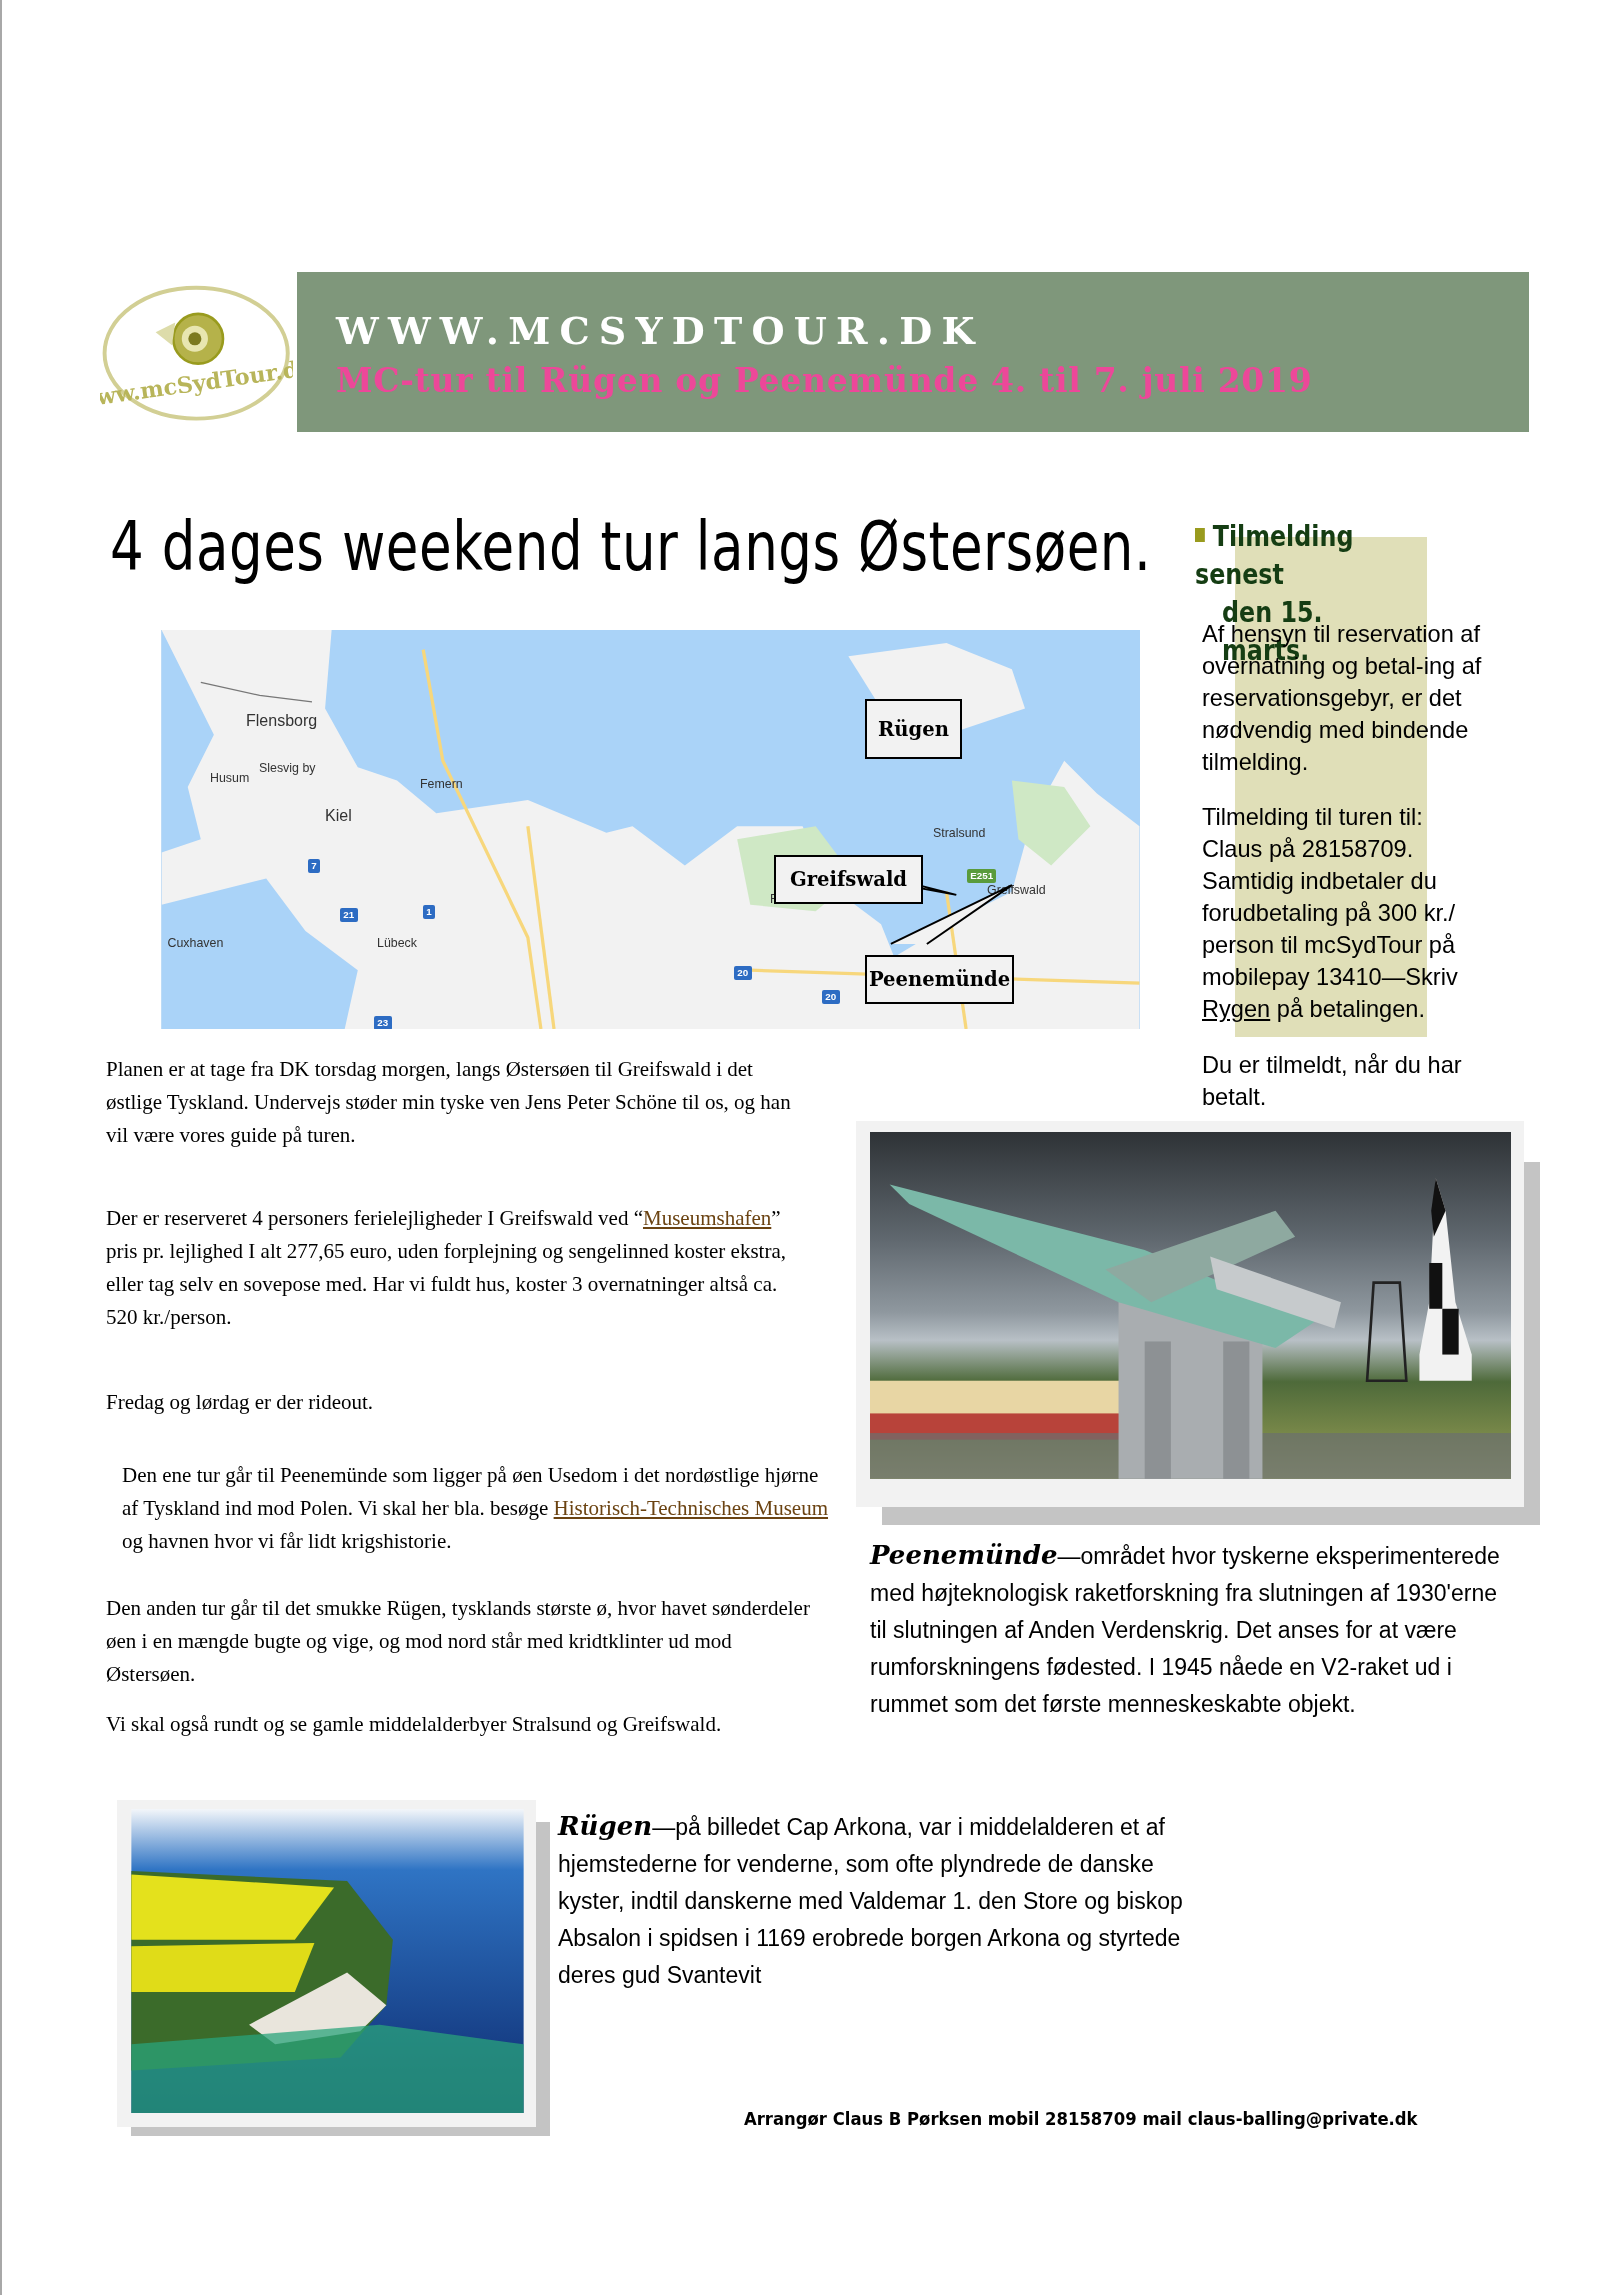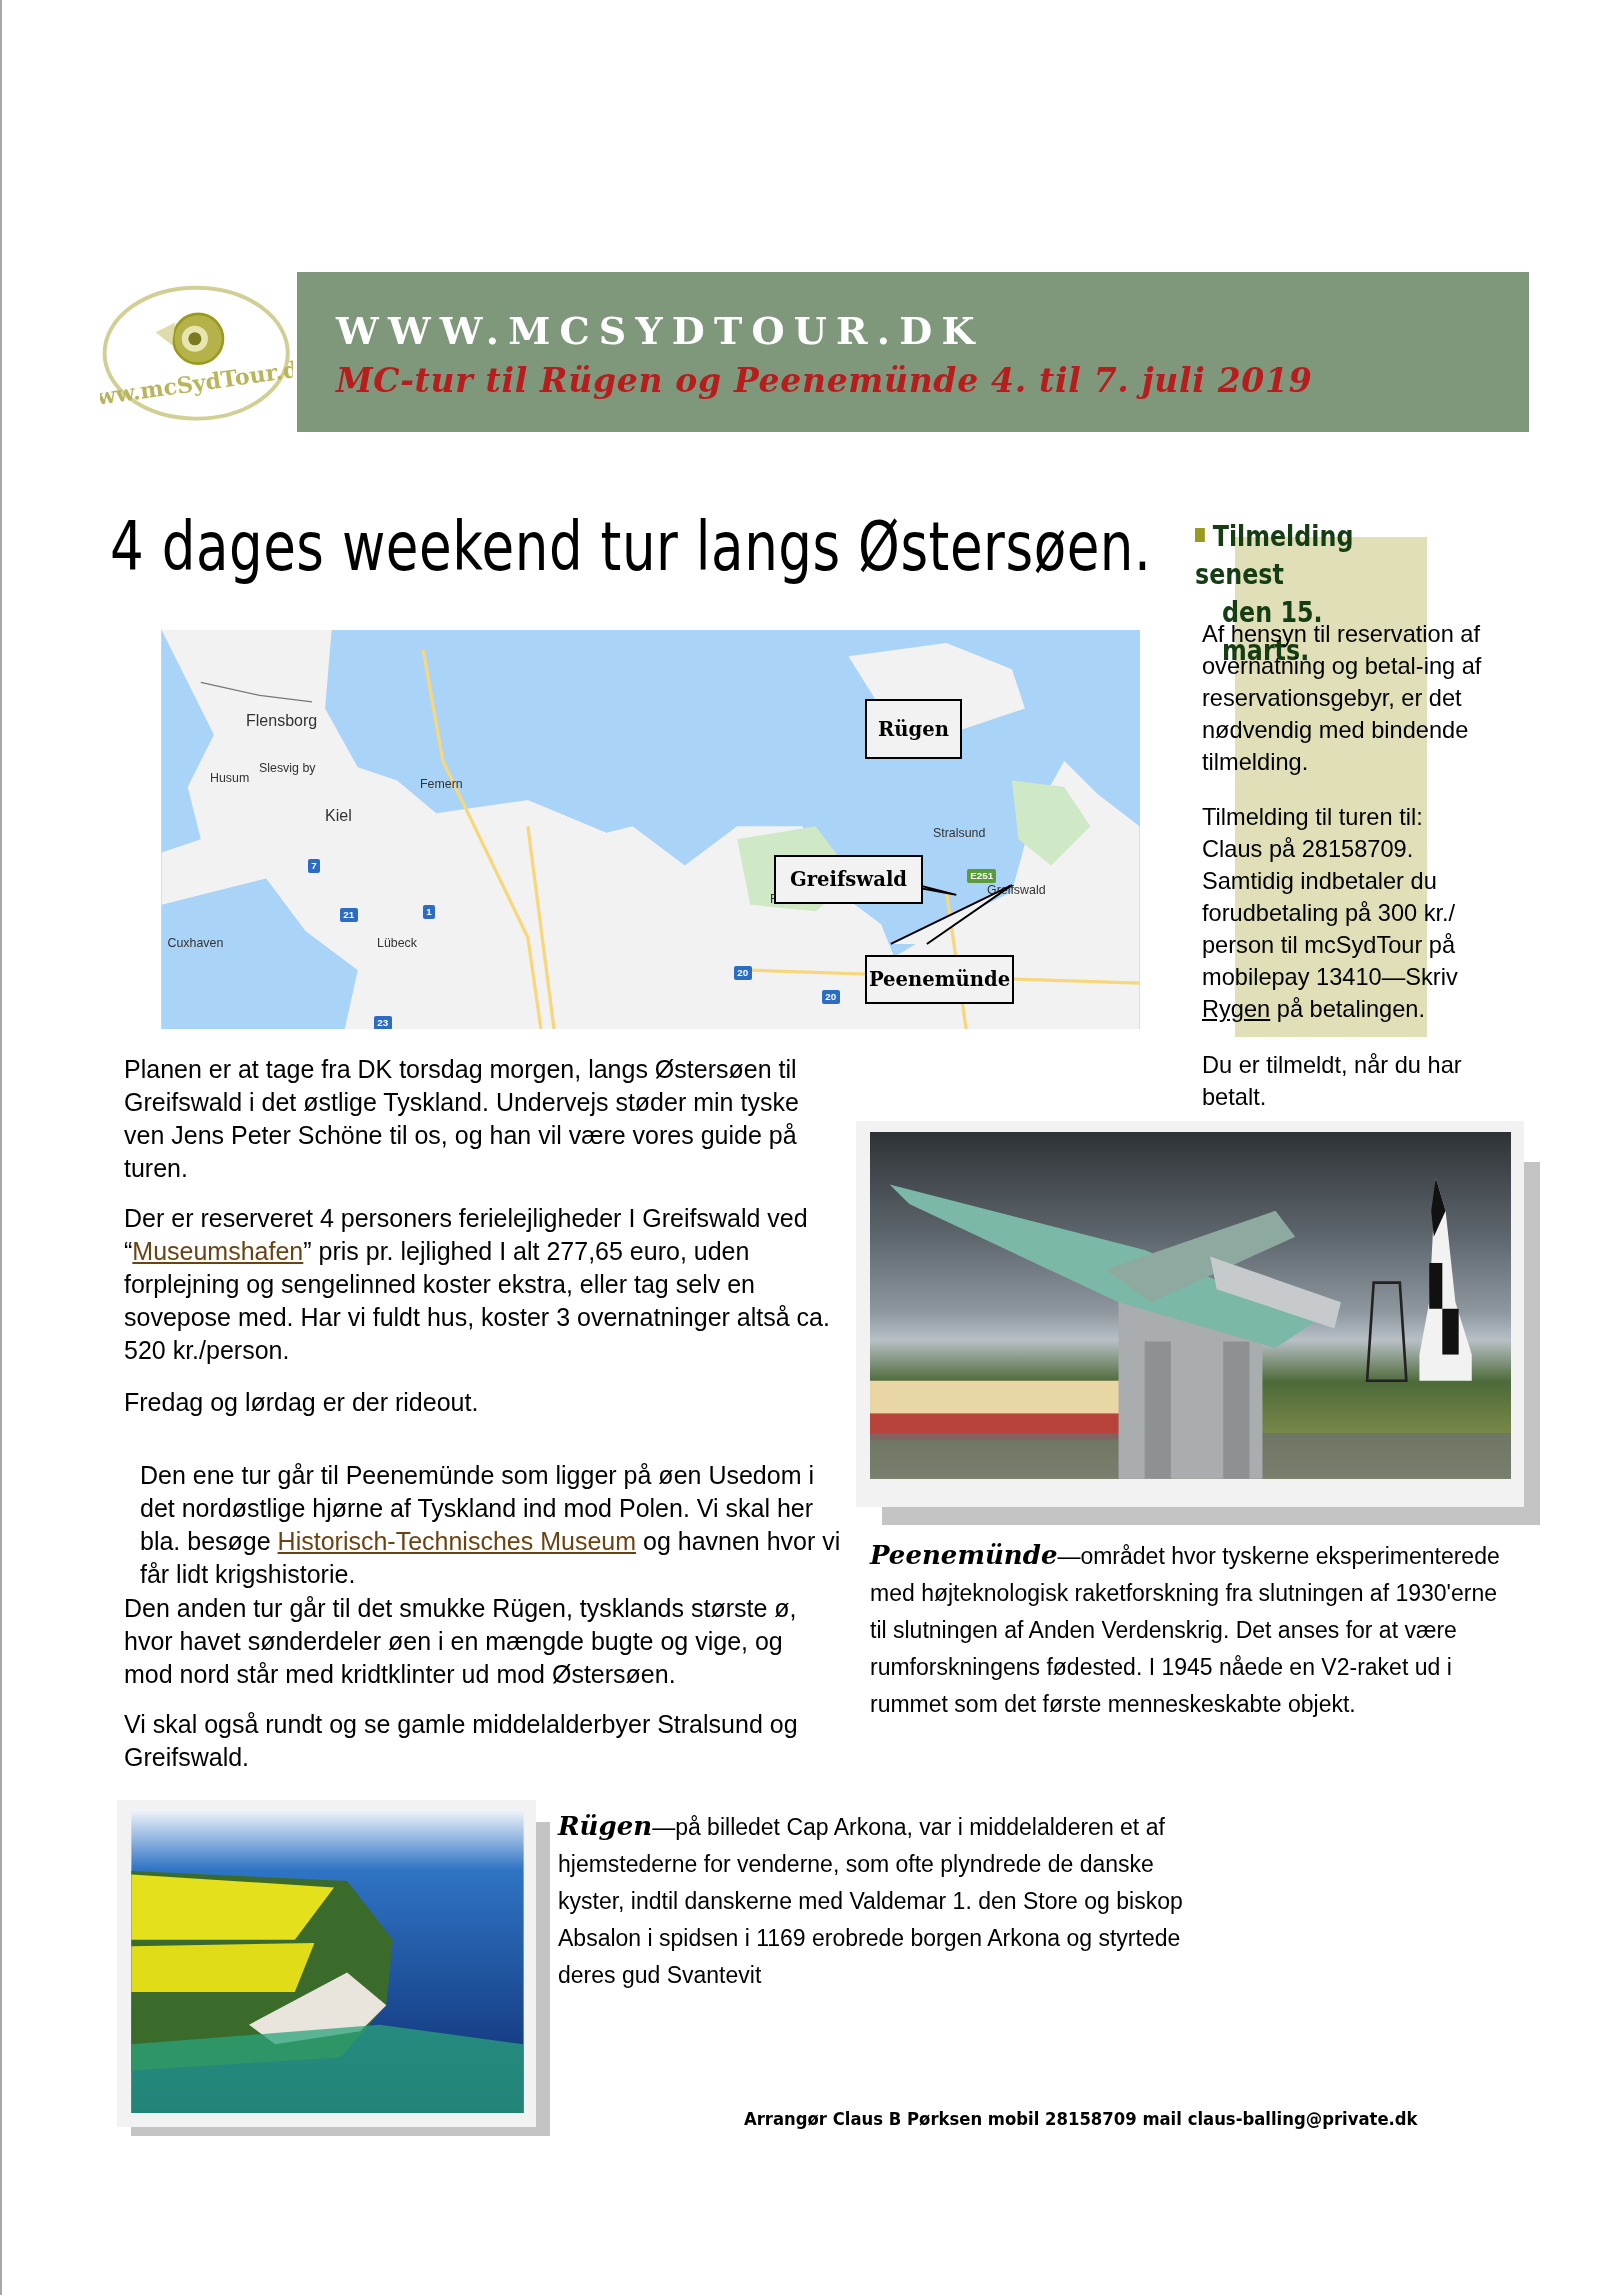--- a/index.html
+++ b/index.html
@@ -17,22 +17,22 @@
   #logo { left: 98px; top: 283px; width: 193px; height: 141px; }
   #header-band {
     left: 295px; top: 272px; width: 1232px; height: 160px;
     background: #7f977b;
   }
   #site-url {
     left: 334px; top: 308px; font-family: "DejaVu Serif", serif; font-weight: bold;
     font-size: 38px; letter-spacing: 9.2px; color: #ffffff;
   }
   #trip-subtitle {
-    left: 334px; top: 361px; font-family: "DejaVu Serif", serif; font-style: italic; font-weight: bold;
-    font-size: 33px; color: #b91c1c; letter-spacing: 0.7px;
+    left: 334px; top: 361px; font-family: "DejaVu Serif", serif; font-weight: bold;
+    font-size: 33px; color: #ec4899; letter-spacing: 0.7px;
   }
 
   
   #main-title {
     left: 108px; top: 507px; font-family: "DejaVu Sans", sans-serif;
     font-size: 68px; transform: scaleX(0.78); transform-origin: left top;
     letter-spacing: 0.7px; white-space: nowrap; font-weight: normal;
   }
 
   
@@ -63,22 +63,22 @@
     position: absolute; background: #f2f2f2; border: 2.6px solid #000;
     font-family: "DejaVu Serif", serif; font-weight: bold; font-size: 19.6px;
     display: flex; align-items: center; justify-content: center;
   }
   .road-shield { position: absolute; background: #2d6cc3; color: #fff; font-size: 9.8px; font-weight: bold;
     padding: 1.3px 3.3px; border-radius: 2px; font-family: "Liberation Sans", sans-serif; }
   .road-shield.green { background: #5a9b3c; }
 
   
   .body-text {
-    left: 122px; width: 707px; font-size: 25px; line-height: 33px;
-    font-family: Liberation Sans, sans-serif;
+    left: 104px; width: 707px; font-size: 21px; line-height: 33px;
+    font-family: Liberation Serif, serif;
   }
   .body-text a { color: #6b4312; text-decoration: underline; }
   #p-plan { top: 1053px; }
   #p-housing { top: 1202px; }
   #p-rideout { top: 1386px; }
   #p-peenemunde-trip { top: 1443px; }
   #p-rugen-trip { top: 1592px; }
   #p-cities { top: 1708px; }
 
   

